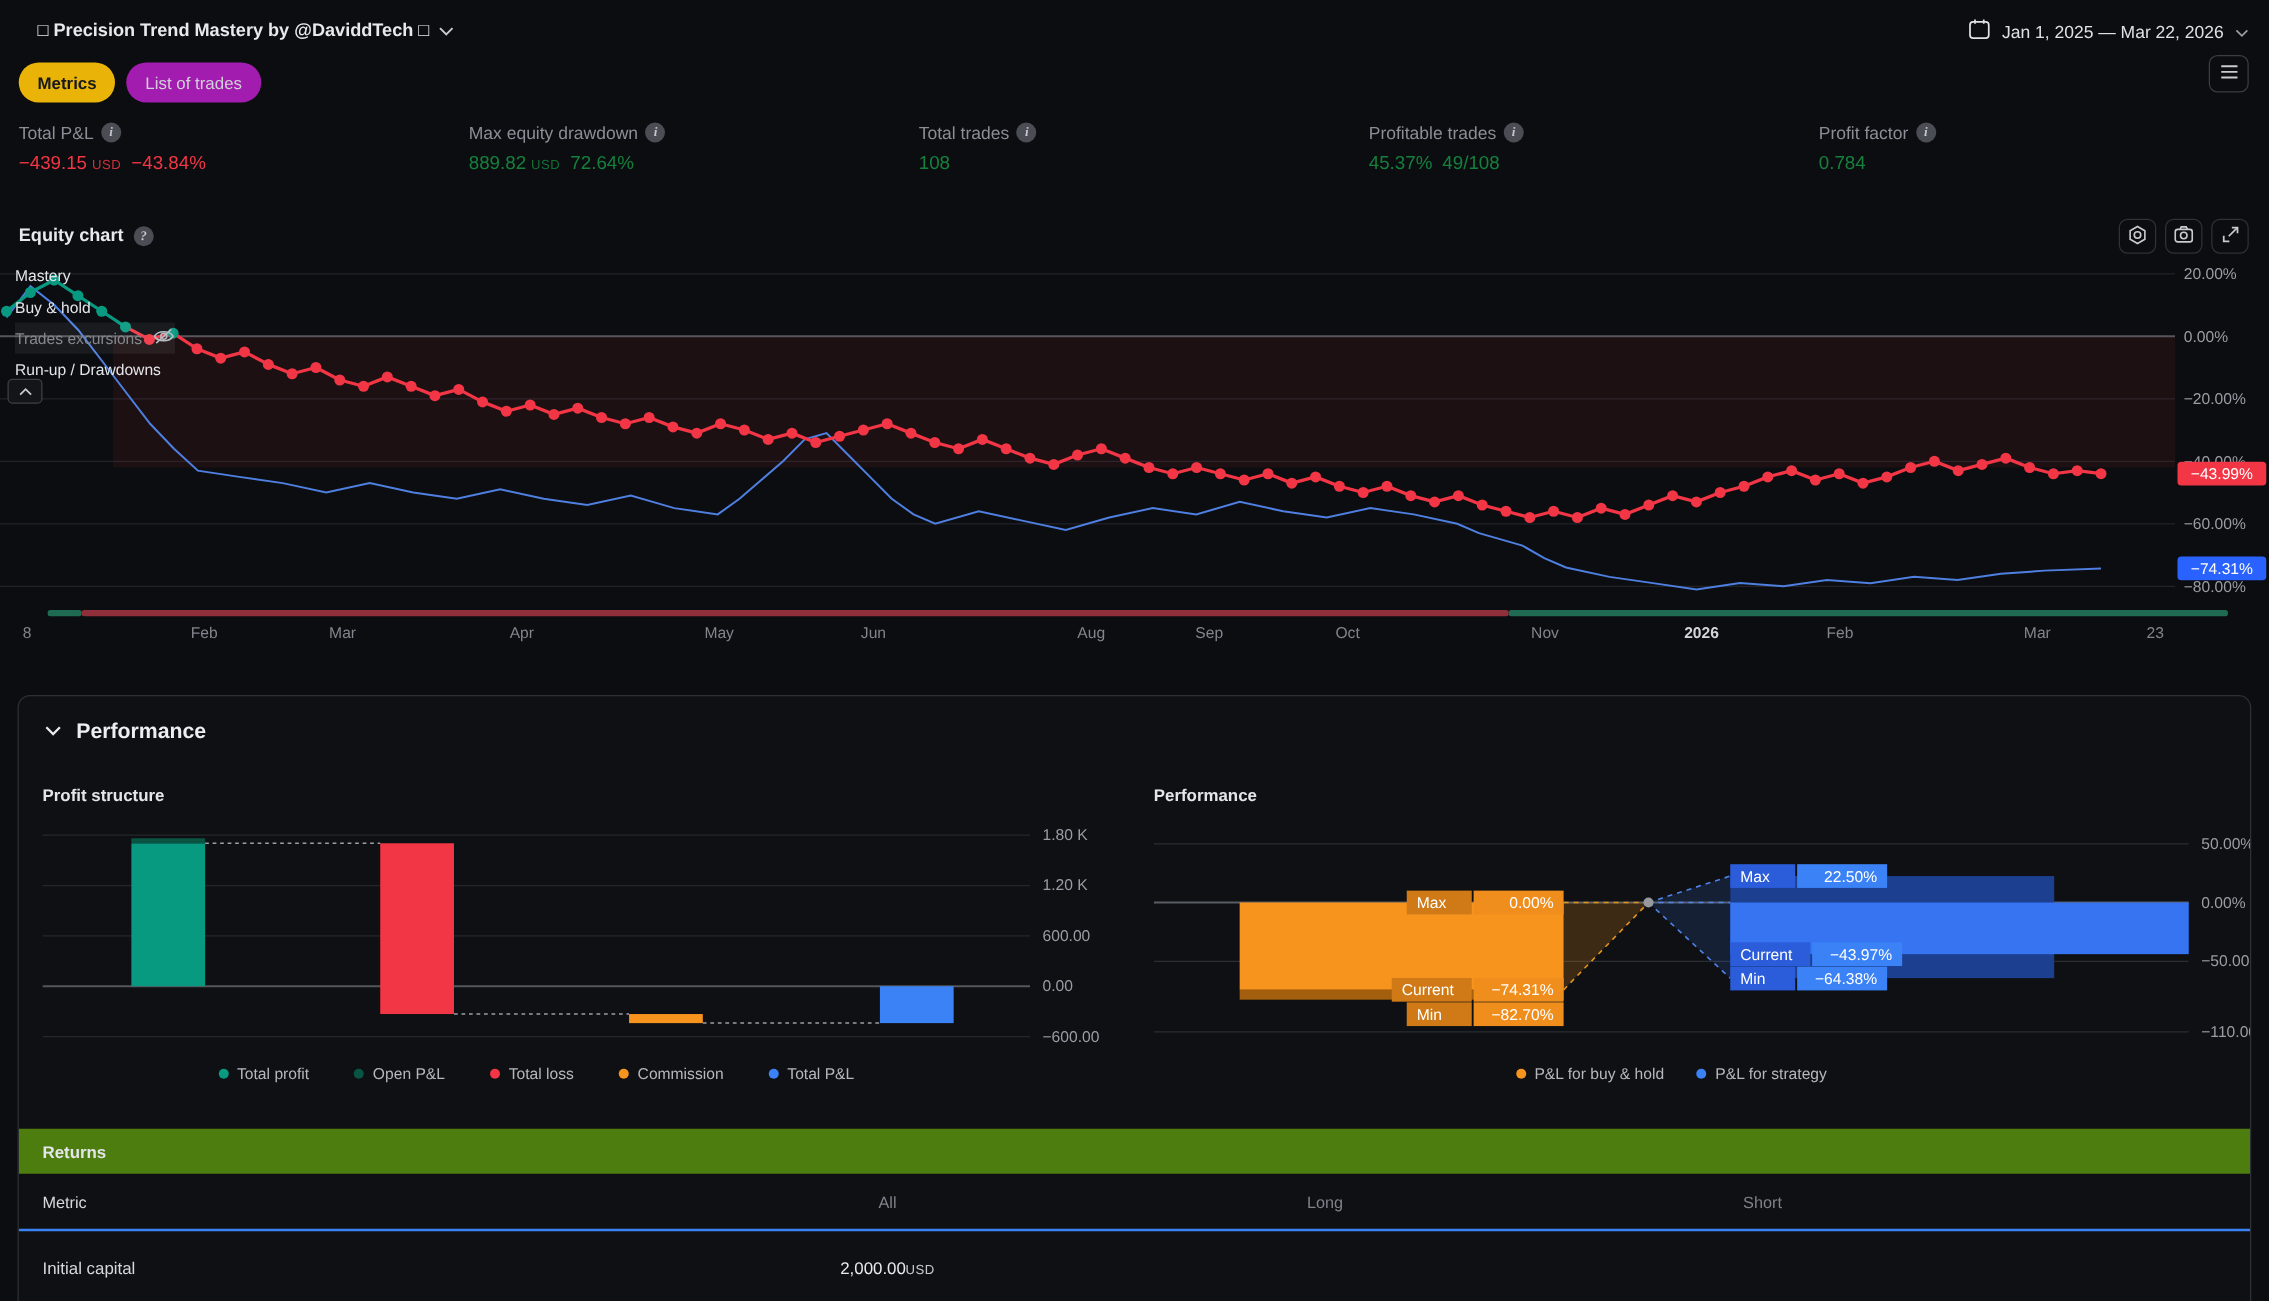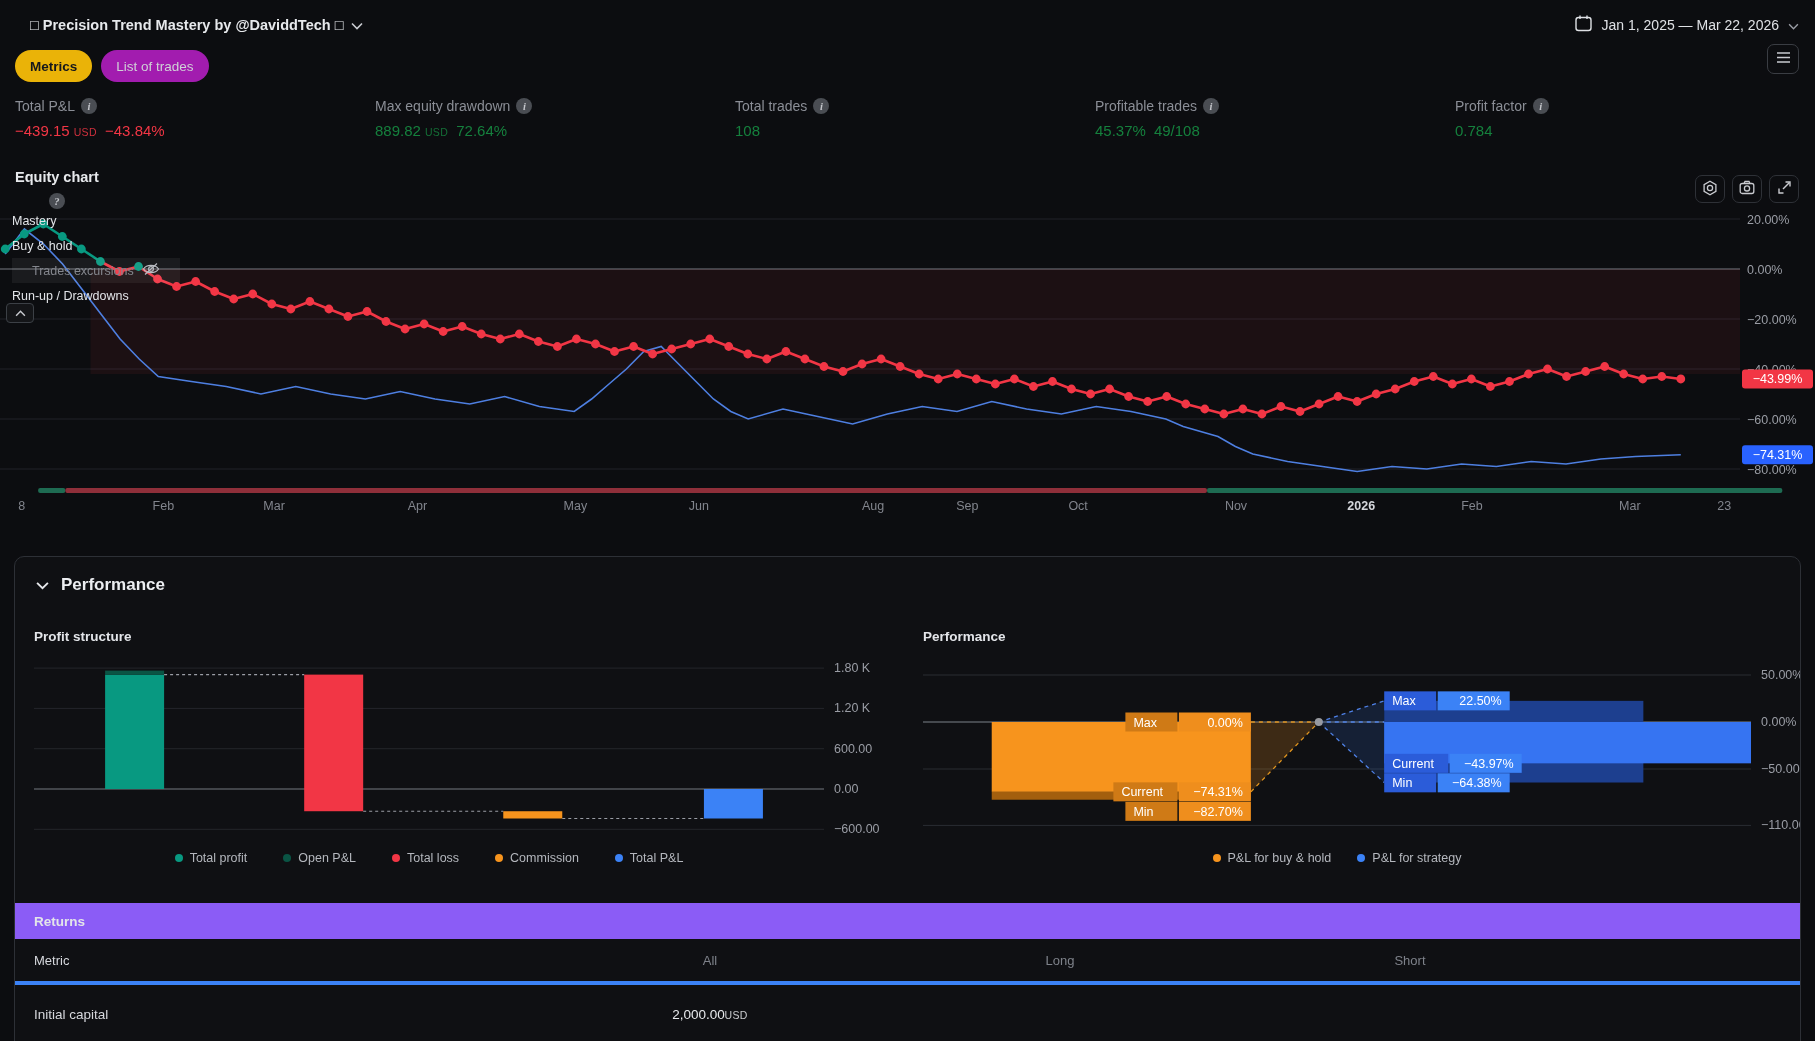--- a/index.html
+++ b/index.html
@@ -30,51 +30,51 @@
   .metrics-row { display:grid; grid-template-columns:repeat(5,360px); padding:16px 0 0 15px; height:72px; }
   .metric .mlabel { font-size:14px; color:#8b8e96; display:flex; align-items:center; gap:6px; }
   .metric .mvalue { margin-top:8px; font-size:15px; color:#15803d; display:flex; align-items:baseline; gap:8px; }
   .metric.red .mvalue { color:#f23645; }
   .unit { font-size:10.5px; letter-spacing:.4px; margin-left:-4px; opacity:.85; }
   .info-dot { width:16px; height:16px; border-radius:50%; background:#4a4d53; color:#c4c6cb; font-size:10.5px; font-weight:bold;
     display:inline-flex; align-items:center; justify-content:center; font-family:"Liberation Serif", serif; font-style:italic; }
 
   
   .equity-header { display:flex; justify-content:space-between; align-items:center; padding:22px 16px 0 15px; height:48px; }
-  .equity-title { font-size:14.5px; font-weight:bold; display:flex; align-items:center; gap:8px;flex-direction:column; }
+  .equity-title { font-size:14.5px; font-weight:bold; display:flex; align-items:center; gap:8px; }
   .tool-btns { display:flex; gap:7px; }
   .tool-btn { width:30px; height:28px; border:1px solid #2e3137; border-radius:7px; background:transparent;
     display:flex; align-items:center; justify-content:center; cursor:pointer; color:#c9cbd0; }
 
   .equity-chart { position:relative; width:1815px; height:316px; margin-top:2px; }
   .eq-legend { position:absolute; left:12px; top:4px; z-index:5; font-size:12.5px; }
   .eq-legend-item { height:25px; display:flex; align-items:center; gap:8px; color:#e3e5e9; cursor:pointer; }
-  .eq-legend-item.disabled { color:#84878e; background:rgba(255,255,255,0.06); padding:0 20px; }
+  .eq-legend-item.disabled { color:#84878e; background:rgba(255,255,255,0.06); padding:0 0; }
   .legend-collapse-btn { position:absolute; left:6px; top:99px; width:28px; height:20px; background:#141518;
     border:1px solid #3c4046; border-radius:4px; display:flex; align-items:center; justify-content:center; cursor:pointer; color:#c9cbd0; z-index:5; }
 
   
   .card { position:absolute; left:14px; right:14px; top:556px; background:#0f1013; border:1px solid #2d3036;
     border-radius:10px; overflow:hidden; height:700px; }
   .card-header { height:56px; display:flex; align-items:center; gap:12px; padding:0 21px; cursor:pointer; }
   .card-title { font-size:17px; font-weight:bold; color:#eceef1; }
   .charts-area { position:relative; height:272px; margin-top:2px; }
   .chart-block { position:absolute; top:14px; }
   .ps-block { left:19px; width:867px; }
   .bm-block { left:908px; width:886px; }
   .chart-subtitle { font-size:13.5px; font-weight:bold; color:#e3e5e9; height:30px; }
   .mini-legend { display:flex; justify-content:center; gap:26px; margin-top:10px; font-size:12.5px; color:#b4b7bd; }
   .mini-legend .li { display:flex; align-items:center; gap:7px; }
   .mini-legend .dot { width:8px; height:8px; border-radius:50%; }
 
   
-  .returns-band { background:#8b5cf6; height:36px; display:flex; align-items:center; padding:0 19px;
+  .returns-band { background:#4d7c0f; height:36px; display:flex; align-items:center; padding:0 19px;
     font-size:13.5px; font-weight:bold; color:#e3e5e9; margin-top:16px; }
   .rt-grid { display:grid; grid-template-columns:520px 350px 350px 350px; align-items:center; }
-  .rt-header { height:46px; border-bottom:4px solid #3b82f6; color:#7e828a; font-size:13px; }
+  .rt-header { height:46px; border-bottom:2px solid #3b82f6; color:#7e828a; font-size:13px; }
   .rt-row { height:60px; border-bottom:1px solid #1d2025; font-size:13.5px; }
   .rt-cell-metric { padding-left:19px; color:#d6d8dd; }
   .rt-cell-center { text-align:center; }
   .rt-val { color:#e7e9ec; }
 </style>
 </head>
 <body>
 
 <div class="topbar">
   <div class="title-wrap">

